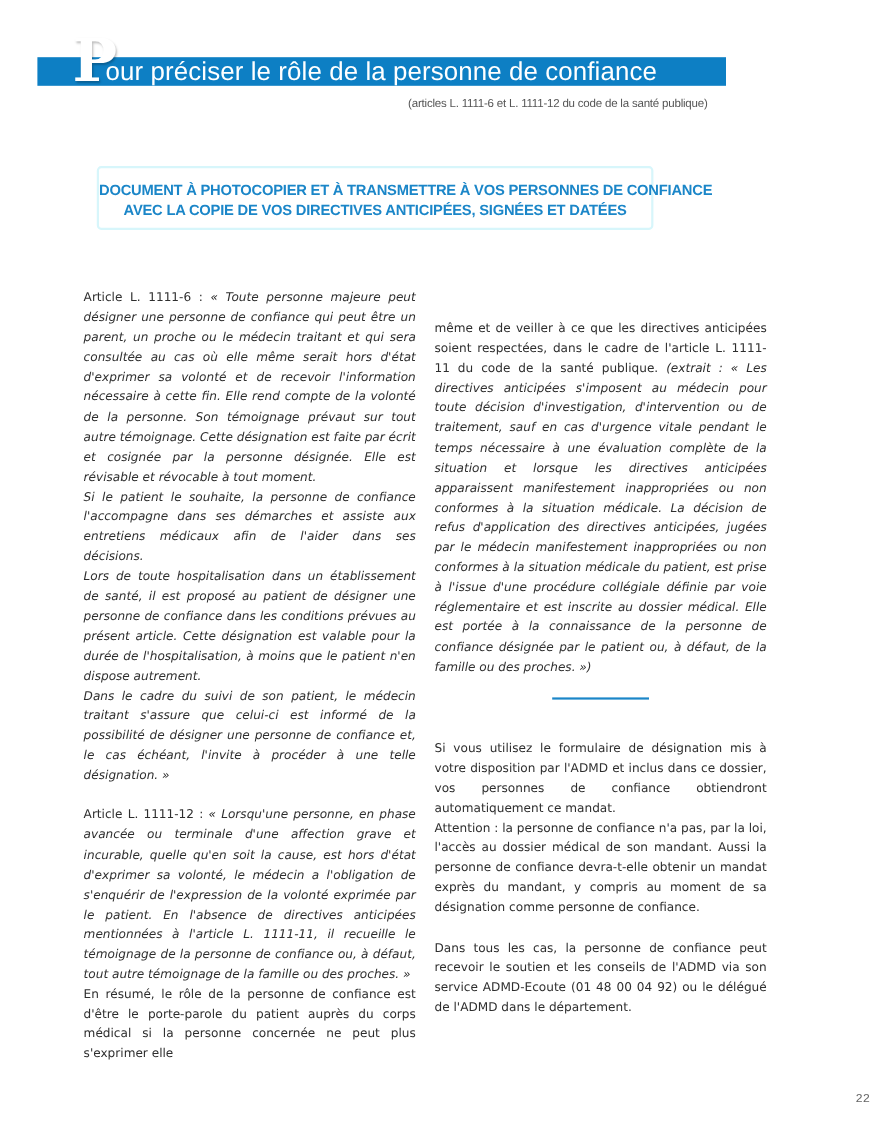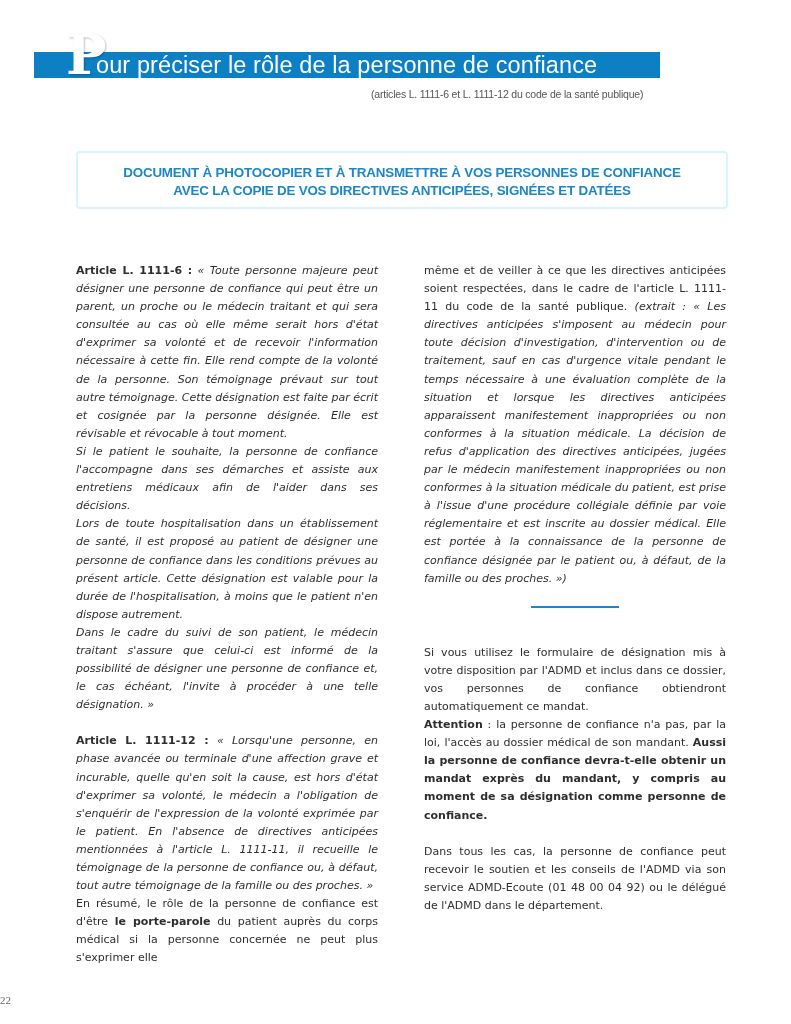--- a/index.html
+++ b/index.html
@@ -3,36 +3,36 @@
 <meta charset="utf-8">
 <style>
   html, body { margin: 0; padding: 0; background: #ffffff; }
   body { width: 791px; height: 1024px; position: relative; overflow: hidden; font-family: "DejaVu Sans", sans-serif; color: #2b2b2b; }
 
   .banner { position: absolute; left: 34px; top: 52px; width: 626px; height: 26px; background: #0d7fc4; }
   .drop-p { position: absolute; left: 66px; top: 28px; font-family: "DejaVu Serif", serif; font-weight: bold; font-size: 54px; line-height: 54px; color: #ffffff; text-shadow: 1px 1px 2px rgba(0,0,0,0.25); }
   .banner-title { position: absolute; left: 96px; top: 50px; font-family: "Liberation Sans", sans-serif; font-size: 23.5px; line-height: 30px; color: #ffffff; white-space: nowrap; letter-spacing: 0.1px; text-align: center; }
   .subtitle { position: absolute; left: 336px; top: 88px; font-family: "Liberation Sans", sans-serif; font-size: 10.5px; color: #555; white-space: nowrap; letter-spacing: -0.2px; margin-left: 35px; }
 
-  .notice-box { position: absolute; left: 76px; top: 151px; width: 652px; height: 58px; border: 2px solid #d7f6fb; border-radius: 4px; box-sizing: border-box; }
+  .notice-box { position: absolute; left: 88px; top: 151px; width: 506px; height: 58px; border: 2px solid #d7f6fb; border-radius: 4px; box-sizing: border-box; }
   .notice-line { position: absolute; left: 0; width: 100%; text-align: center; font-family: "Liberation Sans", sans-serif; font-weight: bold; font-size: 13.4px; color: #1b86c8; letter-spacing: -0.2px; white-space: nowrap; }
   .notice-line.l1 { top: 12px; }
   .notice-line.l2 { top: 30px; }
 
   .col { position: absolute; top: 262px; width: 302px; font-family: "DejaVu Sans", sans-serif; font-size: 11px; line-height: 18.1px; text-align: justify; color: #2e2e2e; }
   .col.left { left: 76px; }
-  .col.right { left: 424px; }
+  .col.right { left: 395px; margin-top: 28px; }
   .col p { margin: 0; }
   .col .it { font-style: italic; }
-  .col .b { font-weight: bold; }
+  .col .b { font-weight: normal; }
   .gap { height: 18px; }
 
   .rule { width: 88px; height: 2px; background: #1b86c8; margin: 18px auto 18px auto; }
 
-  .page-number { position: absolute; left: 0; width: 791px; top: 994px; text-align: left; font-family: Liberation Serif, serif; font-size: 11px; color: #666; }
+  .page-number { position: absolute; left: 0; width: 791px; top: 994px; text-align: right; font-family: Liberation Mono, monospace; font-size: 11px; color: #666; }
 </style>
 </head>
 <body>
 
 <div class="banner"></div>
 <div class="drop-p">P</div>
 <div class="banner-title">our préciser le rôle de la personne de confiance</div>
 <div class="subtitle">(articles L. 1111-6 et L. 1111-12 du code de la santé publique)</div>
 
 <div class="notice-box">

